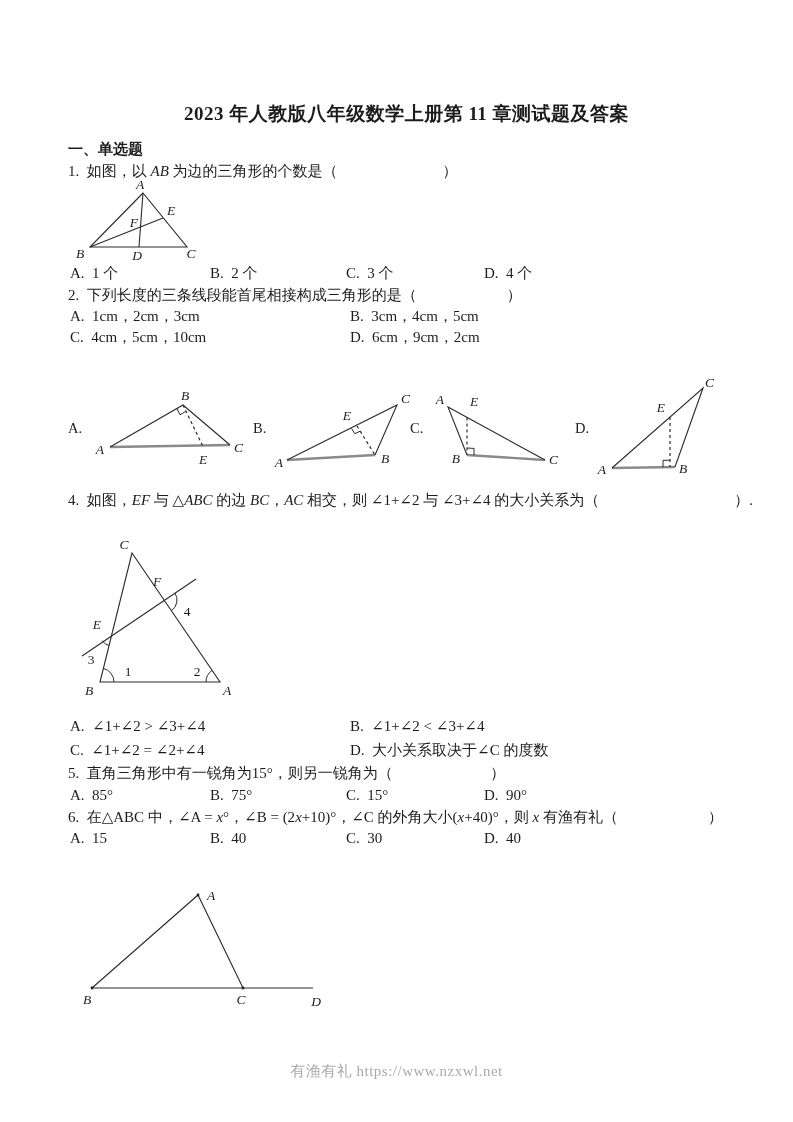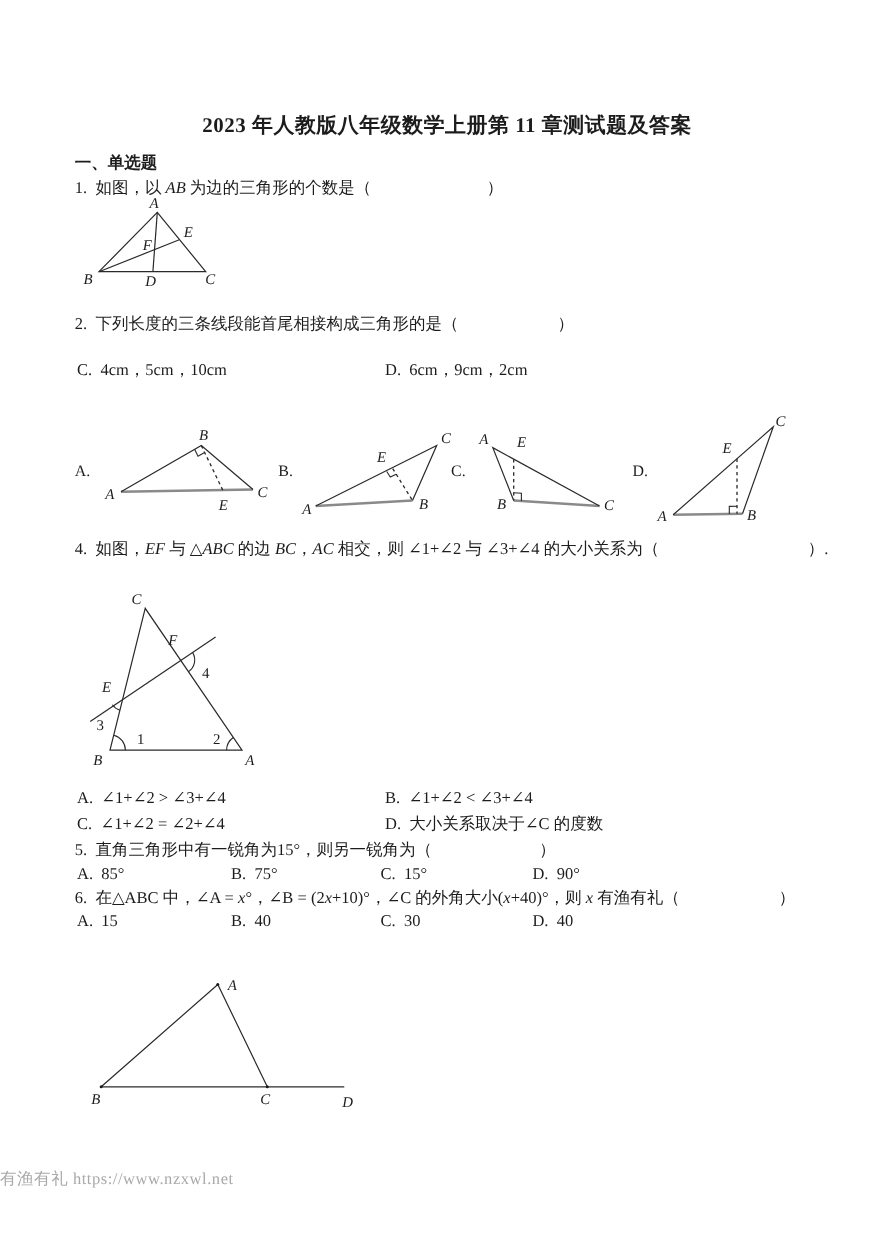--- a/index.html
+++ b/index.html
@@ -7,21 +7,21 @@
         font-family:"Liberation Serif","DejaVu Serif",serif;color:#1c1c1c;}
   .title{position:absolute;top:101px;left:0;right:0;text-align:center;
          font-size:19px;font-weight:bold;letter-spacing:0.5px;padding-left:20px;}
   .line{position:absolute;left:68px;font-size:15px;white-space:pre;line-height:19px;}
   .bold{font-weight:bold;}
   .v{font-style:italic;font-family:"Liberation Serif",serif;}
   .opts4{position:absolute;left:70px;display:grid;grid-template-columns:140px 136px 138px 170px;
          font-size:15px;white-space:pre;line-height:19px;}
   .opts2{position:absolute;left:70px;display:grid;grid-template-columns:280px 340px;
          font-size:15px;white-space:pre;line-height:19px;}
-  .footer{position:absolute;top:1062px;left:0;right:0;
+  .footer{position:absolute;top:1062px;left:0;right:0;text-align:center;
           font-size:15px;color:#a9a9a9;letter-spacing:0.5px;}
   .fig-overlay{position:absolute;left:0;top:0;width:793px;height:1122px;pointer-events:none;}
   .fig-overlay text{font-family:"Liberation Serif","DejaVu Serif",serif;font-size:13.5px;
                     font-style:italic;fill:#1c1c1c;}
   .fig-overlay text.num{font-style:normal;}
   .fig-overlay text.optlab{font-style:normal;font-size:14.5px;}
   .ln{stroke:#2a2a2a;stroke-width:1.1;fill:none;}
   .base{stroke:#8a8a8a;stroke-width:2.4;fill:none;}
   .dash{stroke:#2a2a2a;stroke-width:1.2;fill:none;stroke-dasharray:3,3;}
   .sq{stroke:#2a2a2a;stroke-width:1;fill:none;}
@@ -32,23 +32,33 @@
 <body>
 
 <div class="page">
 
   <div class="title">2023 年人教版八年级数学上册第 11 章测试题及答案</div>
 
   <div class="line bold" style="top:140px">一、单选题</div>
 
   <div class="line" style="top:162px"><span>1.  如图，以 </span><span class="v">AB</span><span> 为边的三角形的个数是（                            ）</span></div>
 
+  <div class="opts4" style="top:264px">
+    <span>A.  1 个</span>
+    <span>B.  2 个</span>
+    <span>C.  3 个</span>
+    <span>D.  4 个</span>
+  </div>
 
   <div class="line" style="top:286px"><span>2.  下列长度的三条线段能首尾相接构成三角形的是（                        ）</span></div>
 
+  <div class="opts2" style="top:307px">
+    <span>A.  1cm，2cm，3cm</span>
+    <span>B.  3cm，4cm，5cm</span>
+  </div>
   <div class="opts2" style="top:328px">
     <span>C.  4cm，5cm，10cm</span>
     <span>D.  6cm，9cm，2cm</span>
   </div>
 
 
   <div class="line" style="top:491px"><span>4.  如图，</span><span class="v">EF</span><span> 与 △</span><span class="v">ABC</span><span> 的边 </span><span class="v">BC</span><span>，</span><span class="v">AC</span><span> 相交，则 ∠1+∠2 与 ∠3+∠4 的大小关系为（                                    ）.</span></div>
 
   <div class="opts2" style="top:717px">
     <span>A.  ∠1+∠2 &gt; ∠3+∠4</span>

